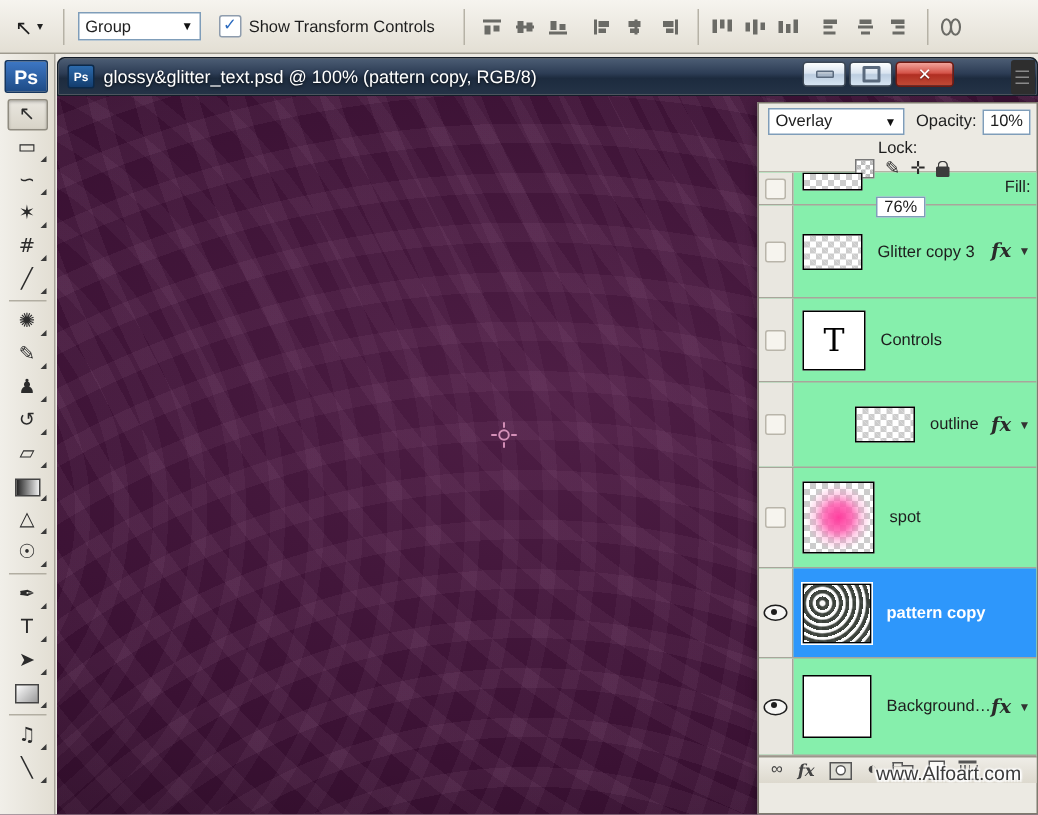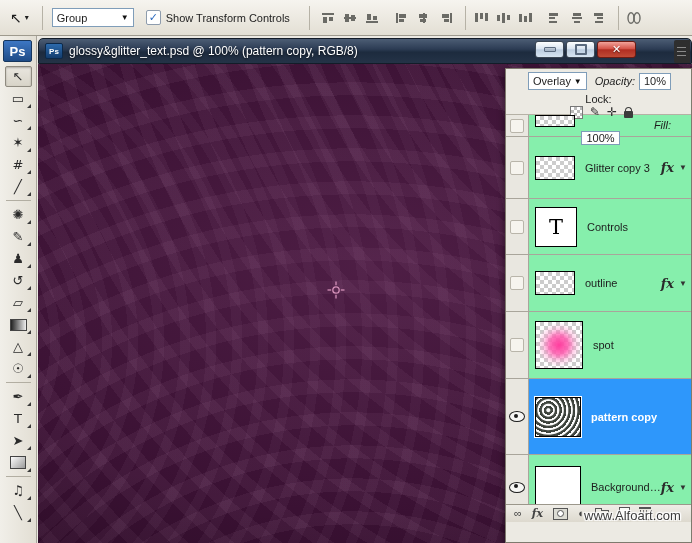--- a/index.html
+++ b/index.html
@@ -52,24 +52,24 @@
   .crosshair{position:absolute;left:289px;top:217px;width:18px;height:18px;}
 
   .dock-grip{position:absolute;left:674px;top:40px;width:16px;height:23px;background:#2E2E2E;border-radius:2px 0 0 2px;z-index:6;display:flex;flex-direction:column;justify-content:center;gap:3px;padding-left:3px;box-sizing:border-box;}
   .dock-grip i{display:block;width:9px;height:1px;background:#8a8a8a;}
 
   
   .layers-panel{position:absolute;left:505px;top:68px;width:187px;height:475px;background:#ECEAE3;border:1px solid #7E7A6E;box-sizing:border-box;z-index:10;box-shadow:-2px 2px 6px rgba(0,0,0,.35);}
   .tabbar{height:22px;background:linear-gradient(#E2DED3,#CFCABC);border-bottom:1px solid #8E8A7E;position:relative;}
   .tab{position:absolute;left:4px;top:2px;height:20px;padding:0 9px;background:linear-gradient(#F4F2EC,#E9E6DE);border:1px solid #8E8A7E;border-bottom:none;border-radius:4px 4px 0 0;display:flex;align-items:center;gap:6px;box-sizing:border-box;}
   .dock-corner{position:absolute;right:2px;top:2px;width:16px;height:20px;background:linear-gradient(#F7F5F0,#E6E2D8);border:1px solid #9B978B;border-bottom:none;border-radius:4px 4px 0 0;}
-  .panel-row{display:flex;align-items:center;height:24px;padding:0 20px;box-sizing:border-box;}
+  .panel-row{display:flex;align-items:center;height:24px;padding:0 4px;box-sizing:border-box;}
   .panel-row.lockrow{height:22px;border-bottom:1px solid #B5B1A5;flex-direction:column;}
   .blend-dd{background:#fff;border:1px solid #7F9DB9;width:104px;height:18px;display:flex;align-items:center;justify-content:space-between;padding:0 4px;box-sizing:border-box;margin-left:2px;}
-  .lab{margin-left:8px;font-style:italic;}
+  .lab{margin-left:8px;}
   .val-field{background:#fff;border:1px solid #7F9DB9;height:17px;min-width:32px;display:flex;align-items:center;padding:0 4px;box-sizing:border-box;margin-left:4px;}
   .lock-icons{display:flex;align-items:center;gap:7px;margin-left:6px;}
   .l-checker{width:11px;height:11px;border:1px solid #777;background-color:#fff;background-image:linear-gradient(45deg,#bbb 25%,transparent 25%,transparent 75%,#bbb 75%),linear-gradient(45deg,#bbb 25%,transparent 25%,transparent 75%,#bbb 75%);background-size:6px 6px;background-position:0 0,3px 3px;}
   .l-glyph{font-size:12px;color:#2b2b2b;font-family:"DejaVu Sans",sans-serif;}
   .l-lock{width:9px;height:7px;background:#3c3c3c;border-radius:1px;position:relative;margin-top:4px;}
   .l-lock::before{content:"";position:absolute;left:1px;top:-4px;width:5px;height:4px;border:1.5px solid #3c3c3c;border-bottom:none;border-radius:4px 4px 0 0;}
 
   .layer-list{height:389px;overflow:hidden;background:#86efac;}
   .row{display:flex;align-items:stretch;border-bottom:1px solid #A9A59B;box-sizing:border-box;}
   .eyecell{width:22px;border-right:1px solid #A9A59B;display:flex;align-items:center;justify-content:center;flex:0 0 22px;background:#E9E7E0;}
@@ -358,21 +358,21 @@
     <div class="panel-row lockrow">
       <span>Lock:</span>
       <div class="lock-icons" id="lock-icons">
           <span class="l-checker"></span>
           <span class="l-glyph">✎</span>
           <span class="l-glyph">✛</span>
           <span class="l-lock"></span>
         </div>
       <span class="lab" style="margin-left:auto">Fill:</span>
       <div class="val-field">
-        <span>100%</span>
+        <span>76%</span>
       </div>
     </div>
     <div class="layer-list" id="layer-list">
         <div class="row partial" style="height: 22px;">
           <div class="eyecell">
             <span class="eyebox"></span>
           </div>
           <div class="rcontent">
             <div class="thumb th-checker checkerbg"></div>
             <span class="lname"></span>
@@ -391,41 +391,41 @@
         </div>
         <div class="row" style="height: 56px;">
           <div class="eyecell">
             <span class="eyebox"></span>
           </div>
           <div class="rcontent">
             <div class="thumb th-text">T</div>
             <span class="lname">Controls</span>
           </div>
         </div>
-        <div class="row" style="height: 57px;">
+        <div class="row" style="height: 57px; gap: 35px;">
           <div class="eyecell">
             <span class="eyebox"></span>
           </div>
           <div class="rcontent">
             <div class="thumb th-checker checkerbg"></div>
             <span class="lname">outline</span>
             <span class="fxmark">fx</span>
             <span class="fxcaret">▼</span>
           </div>
         </div>
         <div class="row" style="height: 67px;">
           <div class="eyecell">
             <span class="eyebox"></span>
           </div>
           <div class="rcontent">
             <div class="thumb th-spot"></div>
             <span class="lname">spot</span>
           </div>
         </div>
-        <div class="row selected" style="height: 76px;">
+        <div class="row selected" style="height: 60px;">
           <div class="eyecell">
             <span class="eye"></span>
           </div>
           <div class="rcontent">
             <div class="thumb th-pattern"></div>
             <span class="lname">pattern copy</span>
           </div>
         </div>
         <div class="row" style="height: 65px;">
           <div class="eyecell">

